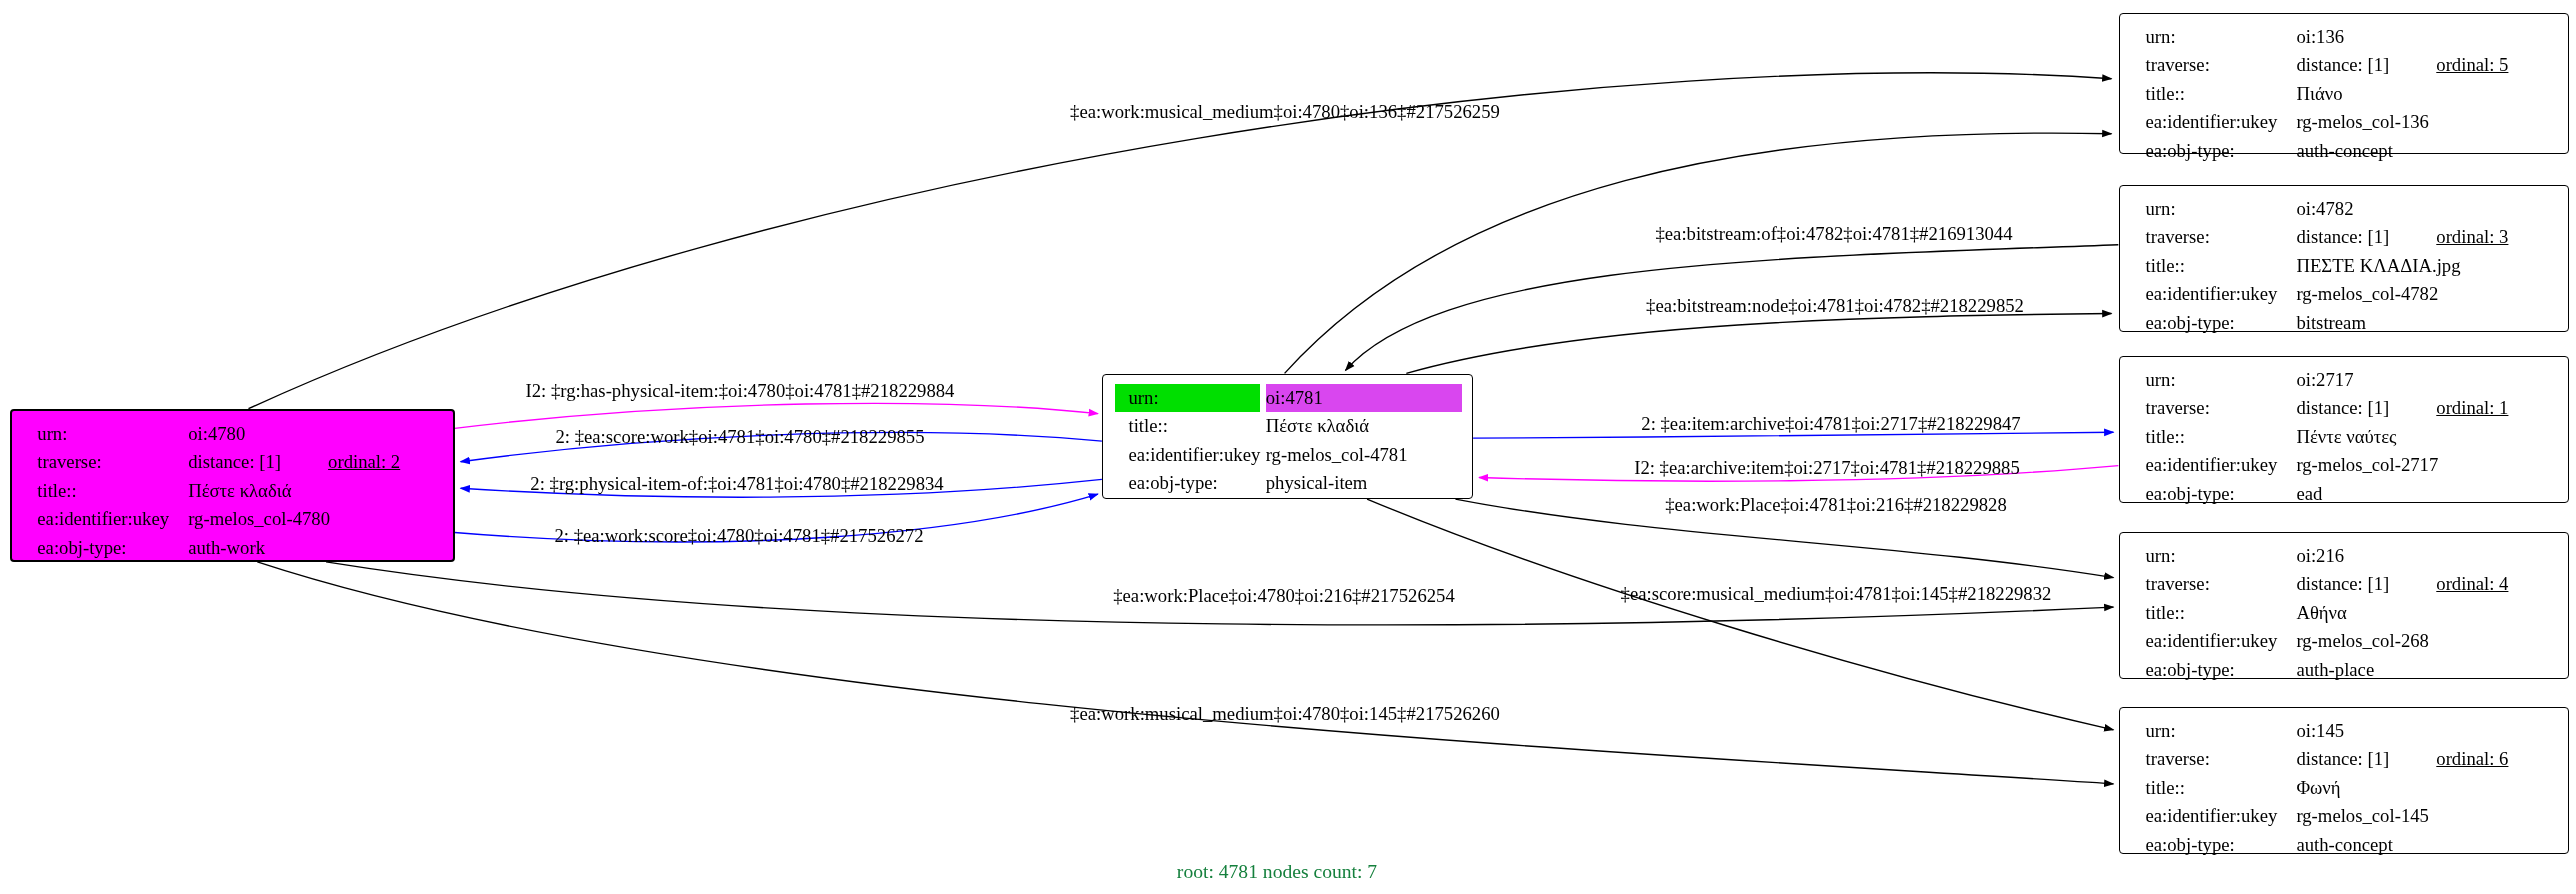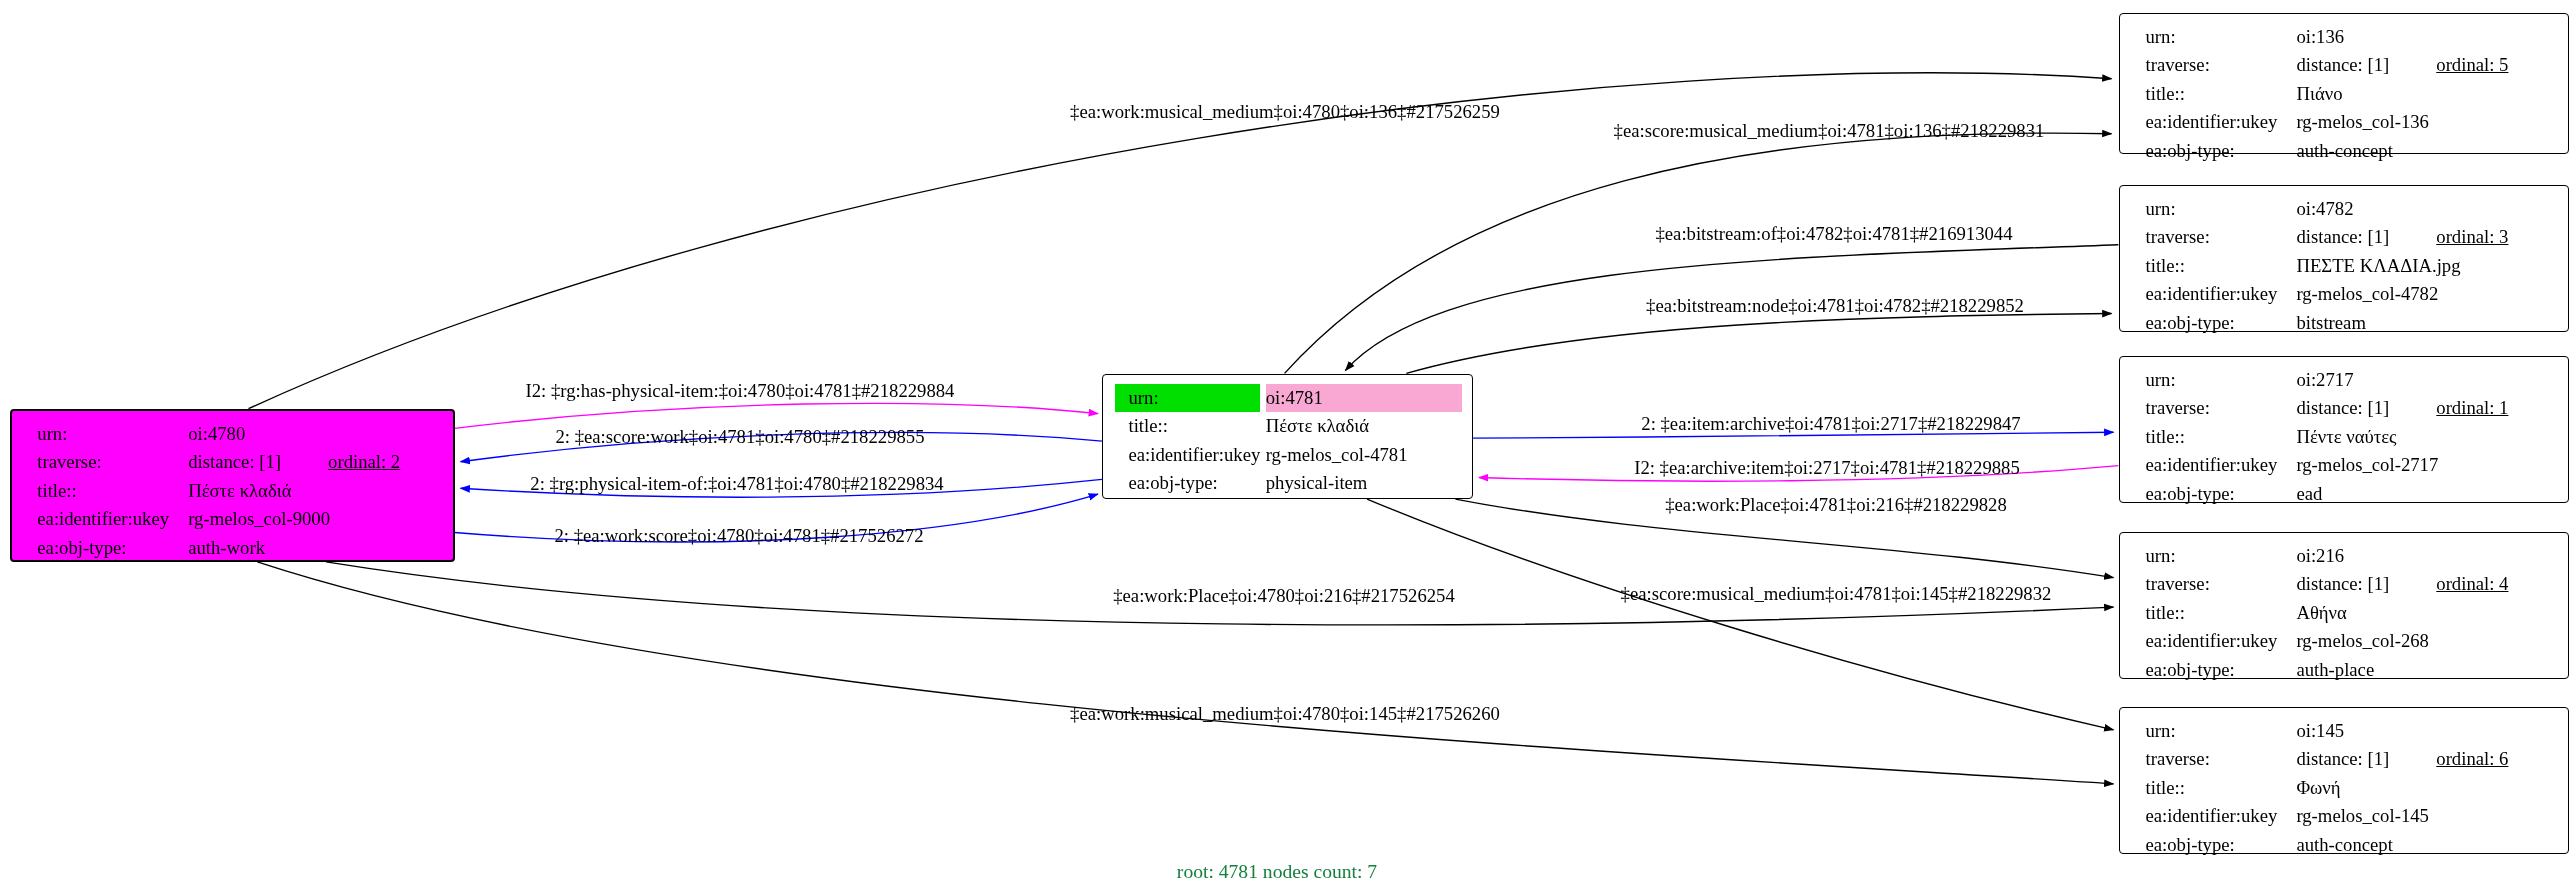--- a/index.html
+++ b/index.html
@@ -9,21 +9,21 @@
   .node{
     position:absolute;z-index:3;box-sizing:border-box;
     border:1.5px solid #000;border-radius:4px;background:#fff;
     padding:8.8px 9.8px 6.9px 25.5px;font-size:18.7px;line-height:28.5px;color:#000;
   }
   .node.root{background:#ff00ff;border-width:2px;}
   .row{display:grid;grid-template-columns:145px 1fr;column-gap:5.9px;}
   .row .k,.row .v{display:block;white-space:nowrap;}
   .row .v2{margin-left:47px;text-decoration:underline;}
   .row.hl .k{background:#00df00;}
-  .row.hl .v{background:#f9a8d4;}
+  .row.hl .v{background:#d946ef;}
   .elabel{
     position:absolute;z-index:2;transform:translate(-50%,-50%);
     font-size:18.7px;white-space:nowrap;color:#000;
   }
   .footer{
     position:absolute;z-index:2;transform:translate(-50%,-50%);
     font-size:19.6px;white-space:nowrap;color:#15803d;
   }
 </style>
 </head>
@@ -55,21 +55,20 @@
       <path stroke="#0000ff" marker-end="url(#arr-b)" d="M 1500,446 C 1720,445 1950,442 2152,440"></path>
       <path stroke="#ff00ff" marker-end="url(#arr-m)" d="M 2157,474 C 1950,493 1690,492 1506,486"></path>
       <path stroke="#000000" marker-end="url(#arr-k)" d="M 1482,508 C 1690,548 1930,552 2152,588"></path>
       <path stroke="#000000" marker-end="url(#arr-k)" d="M 332,572 C 850,655 1640,642 2152,618"></path>
       <path stroke="#000000" marker-end="url(#arr-k)" d="M 1392,508 C 1600,595 1910,688 2152,743"></path>
       <path stroke="#000000" marker-end="url(#arr-k)" d="M 262,572 C 720,722 1600,762 2152,798"></path>
     </g>
   </svg>
 
   <div class="elabel" style="left:1285px;top:112px">‡ea:work:musical_medium‡oi:4780‡oi:136‡#217526259</div>
-  <div class="elabel" style="left:1829px;top:131px">‡ea:score:musical_medium‡oi:4781‡oi:136‡#218229831</div>
   <div class="elabel" style="left:1834px;top:234px">‡ea:bitstream:of‡oi:4782‡oi:4781‡#216913044</div>
   <div class="elabel" style="left:1835px;top:306px">‡ea:bitstream:node‡oi:4781‡oi:4782‡#218229852</div>
   <div class="elabel" style="left:740px;top:391px">I2: ‡rg:has-physical-item:‡oi:4780‡oi:4781‡#218229884</div>
   <div class="elabel" style="left:740px;top:437px">2: ‡ea:score:work‡oi:4781‡oi:4780‡#218229855</div>
   <div class="elabel" style="left:737px;top:484px">2: ‡rg:physical-item-of:‡oi:4781‡oi:4780‡#218229834</div>
   <div class="elabel" style="left:739px;top:536px">2: ‡ea:work:score‡oi:4780‡oi:4781‡#217526272</div>
   <div class="elabel" style="left:1831px;top:424px">2: ‡ea:item:archive‡oi:4781‡oi:2717‡#218229847</div>
   <div class="elabel" style="left:1827px;top:468px">I2: ‡ea:archive:item‡oi:2717‡oi:4781‡#218229885</div>
   <div class="elabel" style="left:1836px;top:505px">‡ea:work:Place‡oi:4781‡oi:216‡#218229828</div>
   <div class="elabel" style="left:1284px;top:596px">‡ea:work:Place‡oi:4780‡oi:216‡#217526254</div>
@@ -84,21 +83,21 @@
     <div class="row">
         <span class="k">traverse:</span>
         <span class="v"><span>distance: [1]</span><span class="v2">ordinal: 2</span></span>
       </div>
     <div class="row">
         <span class="k">title::</span>
         <span class="v">Πέστε κλαδιά</span>
       </div>
     <div class="row">
         <span class="k">ea:identifier:ukey</span>
-        <span class="v">rg-melos_col-9000</span>
+        <span class="v">rg-melos_col-4780</span>
       </div>
     <div class="row">
         <span class="k">ea:obj-type:</span>
         <span class="v">auth-work</span>
       </div>
   </div>
 
   <div class="node" style="left:1102px;top:374px;width:371px;height:125px;padding-left:11.8px">
     <div class="row hl">
         <span class="k" style="padding-left:13.7px">urn:</span>

